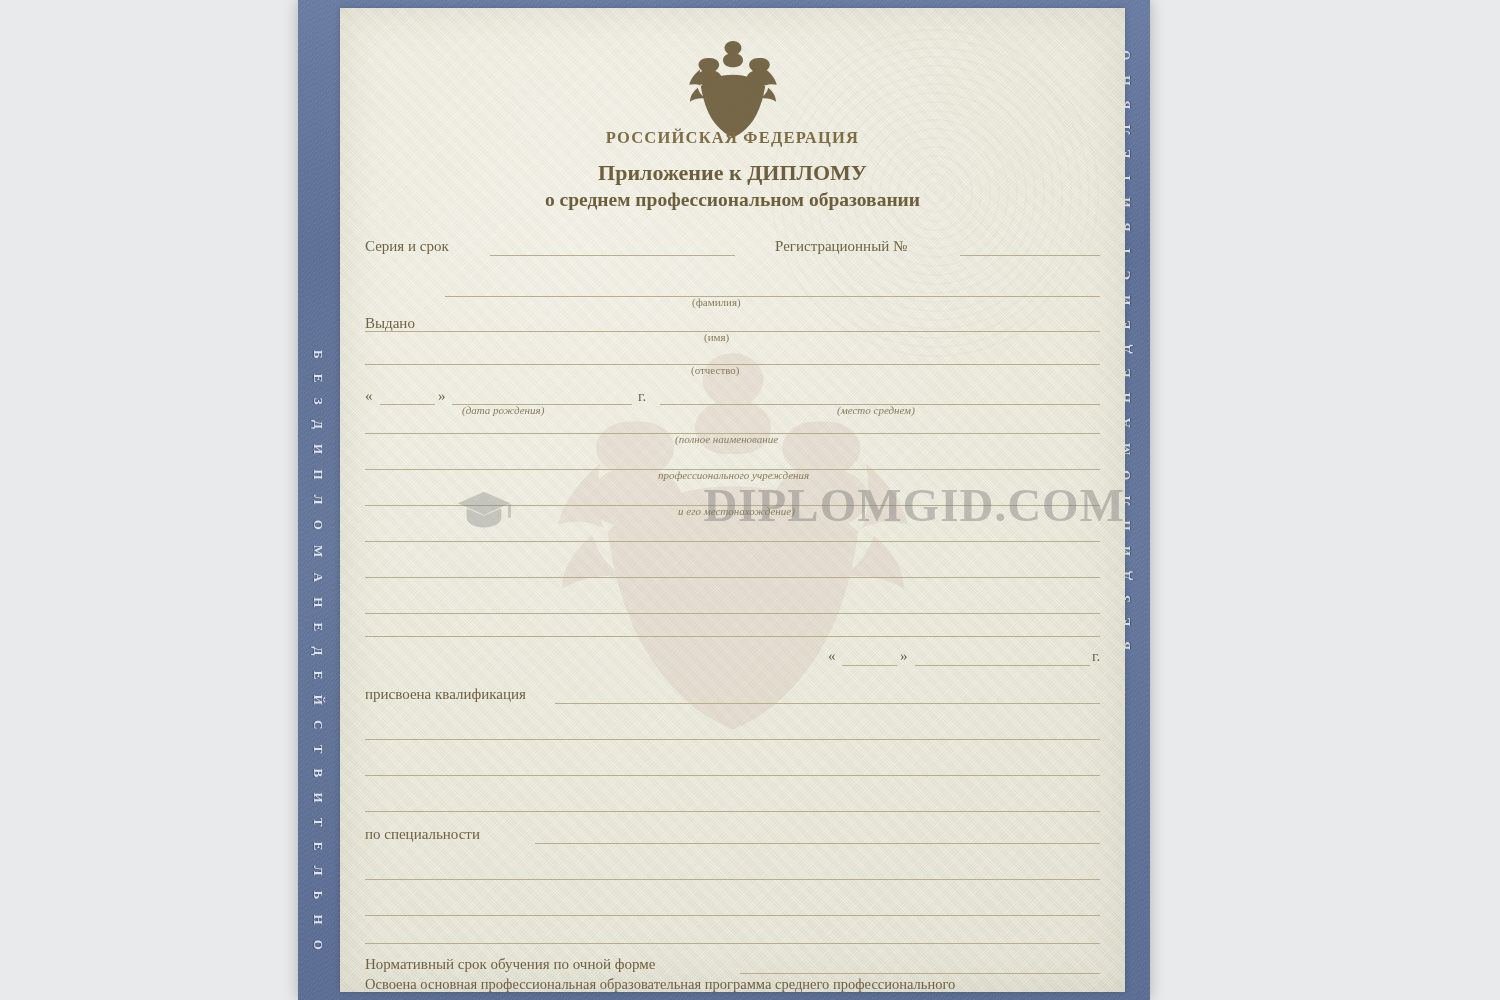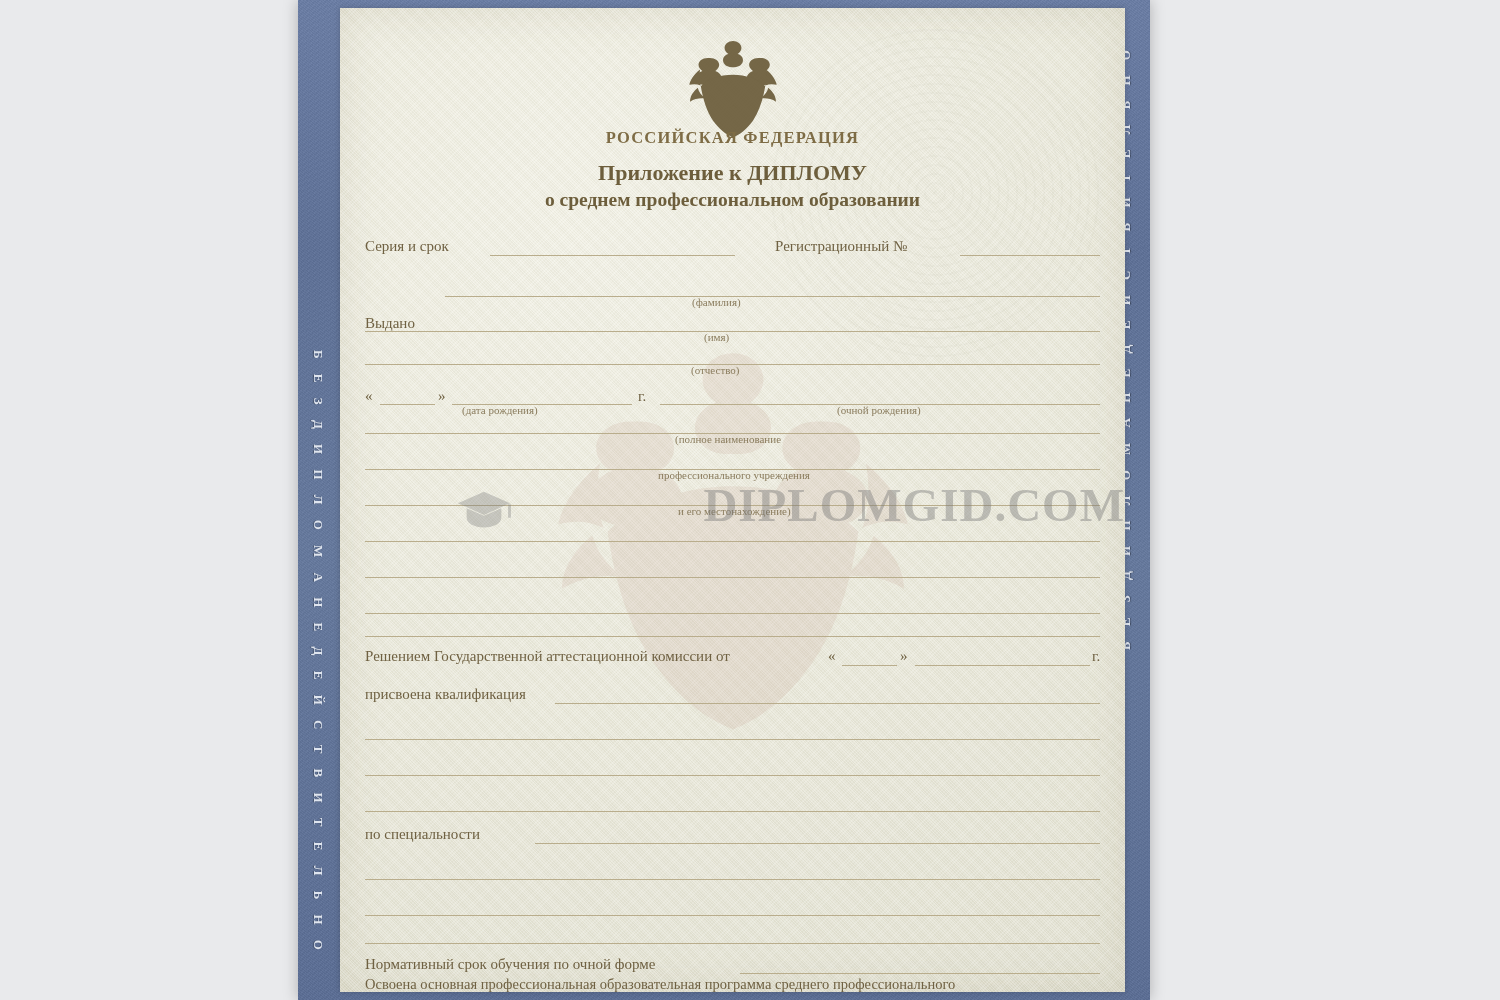--- a/index.html
+++ b/index.html
@@ -178,21 +178,21 @@
     border-bottom: 1px solid #b9ad8c;
     height: 0;
   }
   .caption {
     position: absolute;
     font-size: 11px;
     color: #8a7c5d;
     font-style: normal;
     white-space: nowrap;
   }
-  .caption.i { }
+  .caption.i { font-style: italic; }
 
   
   .site-watermark {
     position: absolute;
     left: 50%;
     top: 470px;
     transform: translateX(-50%);
     width: 100%;
     text-align: right;
     font-family: "Liberation Serif", serif;
@@ -275,37 +275,36 @@
       <div class="rule" style="left:25px; top:356px; width:735px;"></div>
       <div class="caption" style="left:351px; top:356px;">(отчество)</div>
 
       <div class="fld" style="left:25px; top:380px;">«</div>
       <div class="rule" style="left:40px; top:396px; width:55px;"></div>
       <div class="fld" style="left:98px; top:380px;">»</div>
       <div class="rule" style="left:112px; top:396px; width:180px;"></div>
       <div class="fld" style="left:298px; top:380px;">г.</div>
       <div class="rule" style="left:320px; top:396px; width:440px;"></div>
       <div class="caption i" style="left:122px; top:396px;">(дата рождения)</div>
-      <div class="caption i" style="left:497px; top:396px;">(очной рождения)</div>
+      <div class="caption i" style="left:497px; top:396px;">(место среднем)</div>
 
       <div class="rule" style="left:25px; top:425px; width:735px;"></div>
       <div class="caption i" style="left:335px; top:425px;">(полное наименование</div>
 
       <div class="rule" style="left:25px; top:461px; width:735px;"></div>
       <div class="caption i" style="left:318px; top:461px;">профессионального учреждения</div>
 
       <div class="rule" style="left:25px; top:497px; width:735px;"></div>
       <div class="caption i" style="left:338px; top:497px;">и его местонахождение)</div>
 
       <div class="rule" style="left:25px; top:533px; width:735px;"></div>
       <div class="rule" style="left:25px; top:569px; width:735px;"></div>
       <div class="rule" style="left:25px; top:605px; width:735px;"></div>
       <div class="rule" style="left:25px; top:628px; width:735px;"></div>
 
-      <div class="fld" style="left:25px; top:640px;">Решением Государственной аттестационной комиссии от</div>
       <div class="fld" style="left:488px; top:640px;">«</div>
       <div class="rule" style="left:502px; top:657px; width:55px;"></div>
       <div class="fld" style="left:560px; top:640px;">»</div>
       <div class="rule" style="left:575px; top:657px; width:175px;"></div>
       <div class="fld" style="left:752px; top:640px;">г.</div>
 
       <div class="fld" style="left:25px; top:678px;">присвоена квалификация</div>
       <div class="rule" style="left:215px; top:695px; width:545px;"></div>
       <div class="rule" style="left:25px; top:731px; width:735px;"></div>
       <div class="rule" style="left:25px; top:767px; width:735px;"></div>

